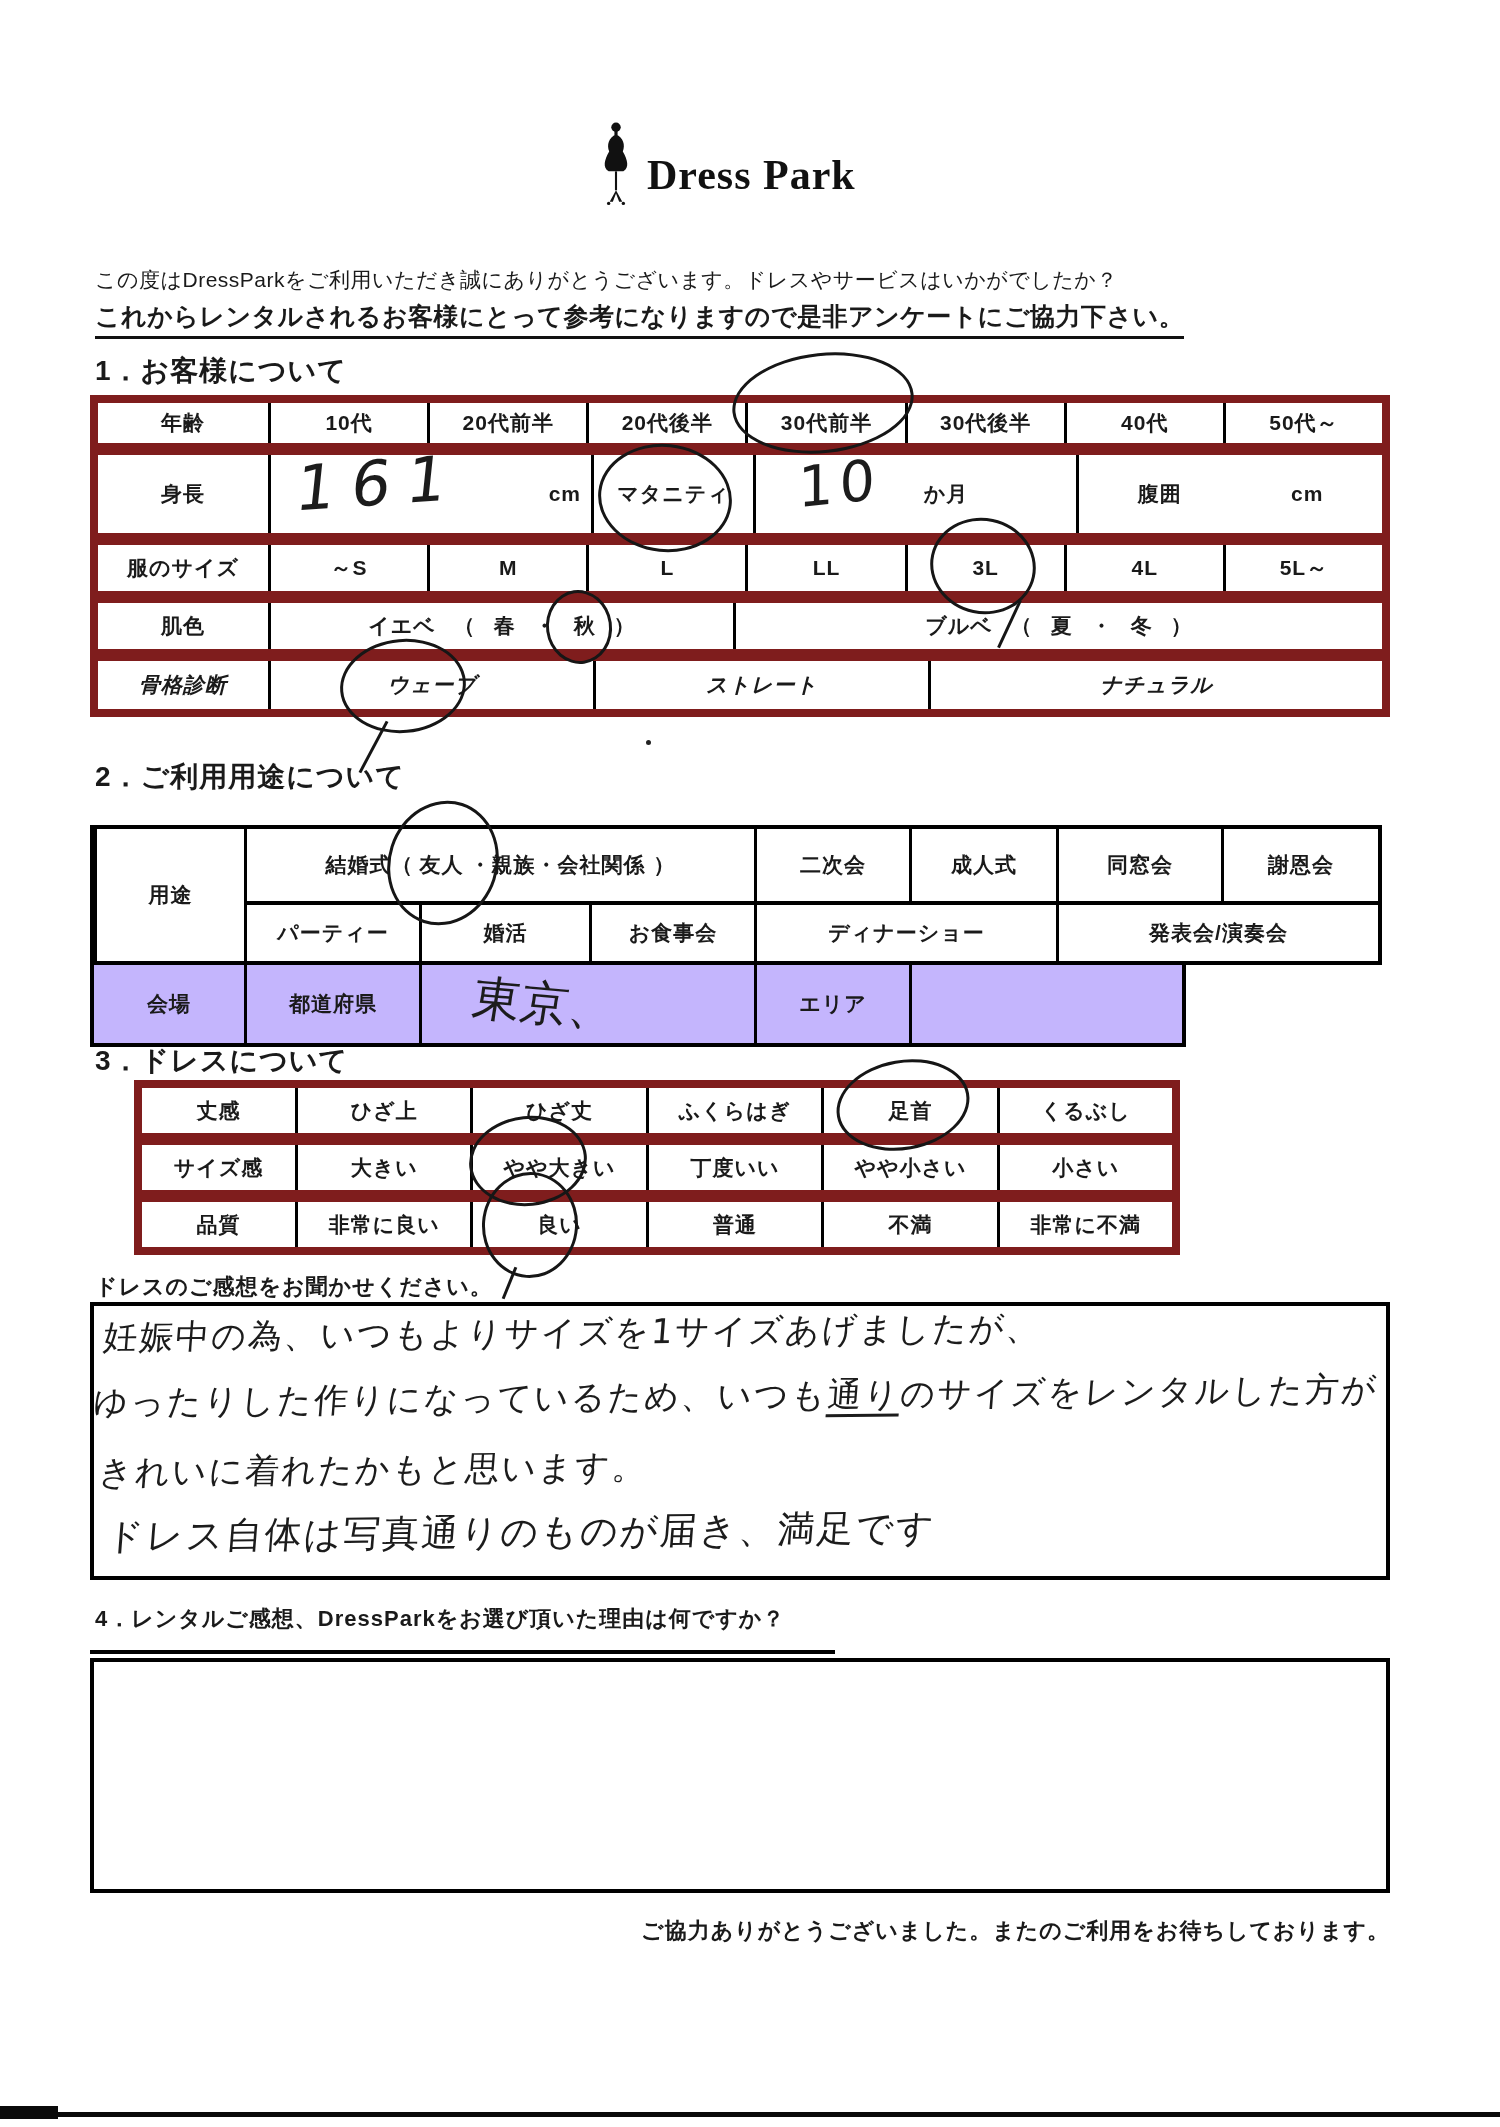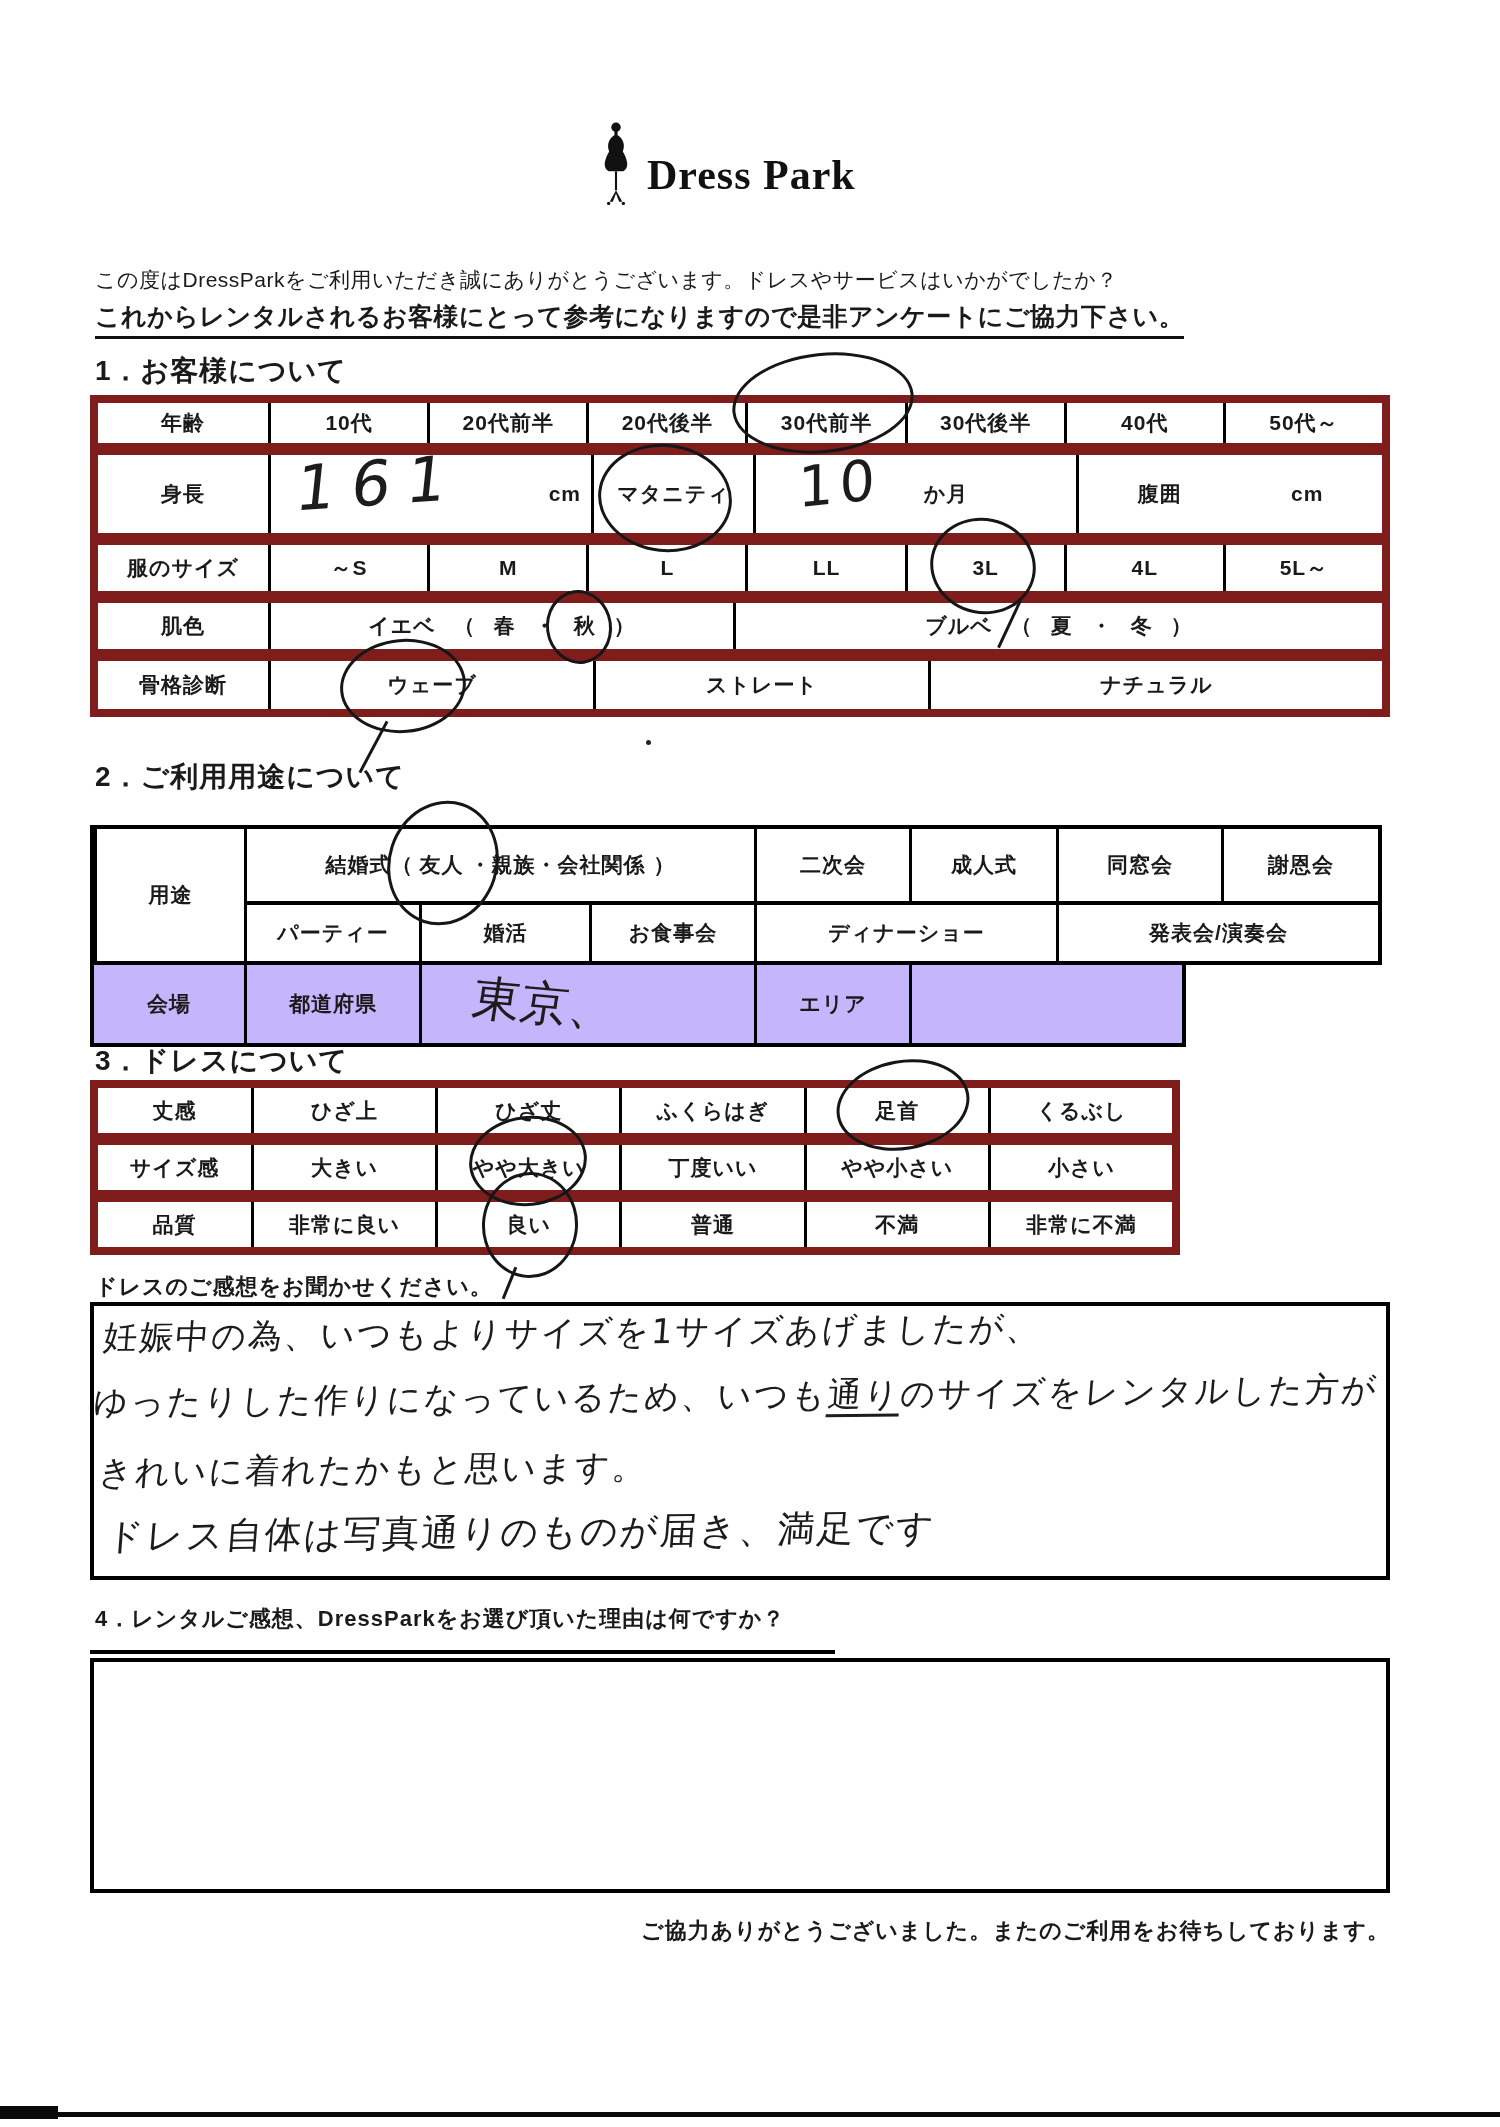--- a/index.html
+++ b/index.html
@@ -25,36 +25,36 @@
         letter-spacing:1px;border-left:3px solid #000;box-sizing:border-box;position:relative;
         padding:0 4px;white-space:nowrap;}
   .cell.first{border-left:none;}
 
   
   #tbl1{position:absolute;left:90px;top:395px;width:1300px;}
   .r-age{grid-template-columns:170px repeat(7,1fr);height:56px;}
   .r-height{grid-template-columns:170px 323px 162px 323px 1fr;height:94px;}
   .r-size{grid-template-columns:170px repeat(7,1fr);height:62px;}
   .r-skin{grid-template-columns:170px 465px 1fr;height:62px;}
-  .r-frame{grid-template-columns:170px 325px 335px 1fr;height:64px;}
+  .r-frame{grid-template-columns:170px 325px 335px 1fr;height:64px;font-style:italic;}
   .unit-right{position:absolute;right:10px;top:50%;transform:translateY(-50%);}
   .tok{display:inline-block;margin:0 9px;}
 
   
   #tbl2{position:absolute;left:90px;top:825px;width:1292px;display:grid;box-sizing:border-box;
         grid-template-columns:150px 175px 170px 165px 155px 147px 165px 1fr;
         grid-template-rows:72px 60px;border:4px solid #000;background:#fff;}
   #tbl2 .cell{border-left:3px solid #000;}
   #tbl2 .bt{border-top:4px solid #000;}
   #tbl2v{position:absolute;left:90px;top:961px;width:1096px;height:86px;display:grid;box-sizing:border-box;
          grid-template-columns:150px 175px 335px 155px 1fr;border:4px solid #000;background:#c4b5fd;}
 
   
   #tbl3{position:absolute;left:90px;top:1080px;width:1090px;}
-  .r-t3{grid-template-columns:153px repeat(5,1fr);height:61px;}
+  .r-t3{grid-template-columns:153px repeat(5,1fr);height:61px;margin-left:44px;}
 
   
   .prompt{position:absolute;left:95px;top:1272px;font-size:22px;font-weight:700;letter-spacing:1px;}
   #cbox{position:absolute;left:90px;top:1302px;width:1300px;height:278px;border:4px solid #000;box-sizing:border-box;background:#fff;}
   #s4line{position:absolute;left:90px;top:1650px;width:745px;height:4px;background:#000;}
   #s4box{position:absolute;left:90px;top:1658px;width:1300px;height:235px;border:4px solid #000;box-sizing:border-box;background:#fff;}
   .s4title{position:absolute;left:95px;top:1604px;font-size:22px;font-weight:700;letter-spacing:1px;}
   .footer{position:absolute;left:90px;top:1916px;width:1300px;text-align:right;font-size:22px;font-weight:700;letter-spacing:1px;}
 
   

